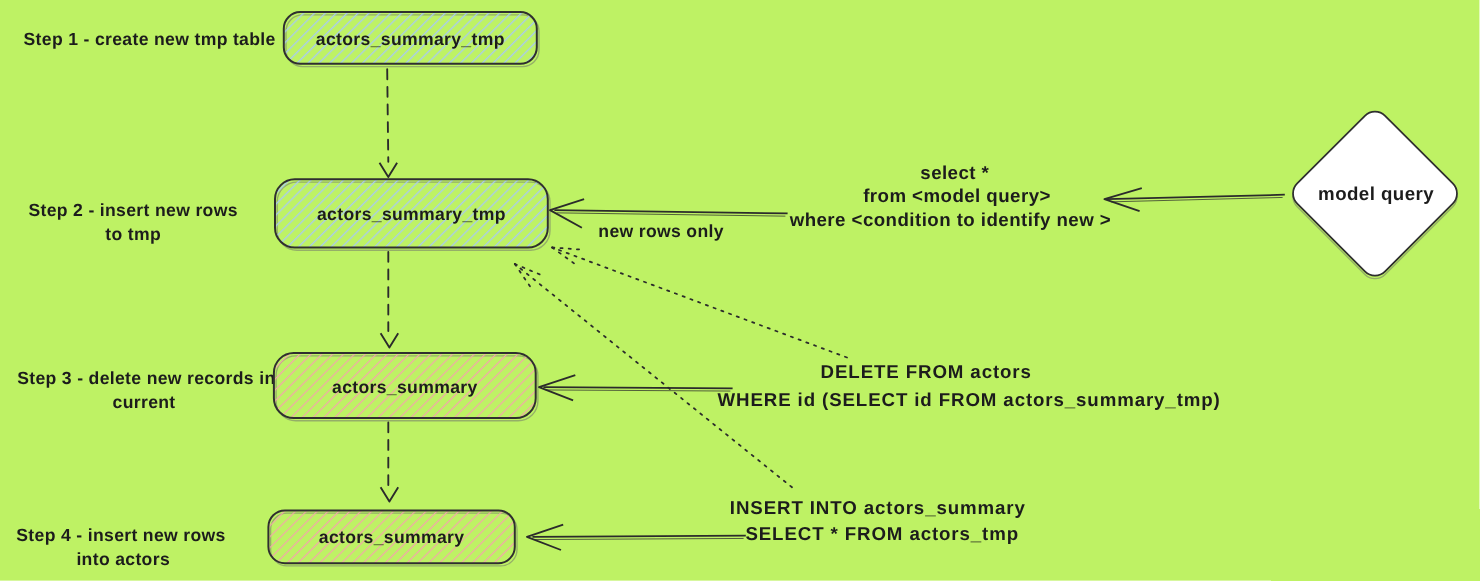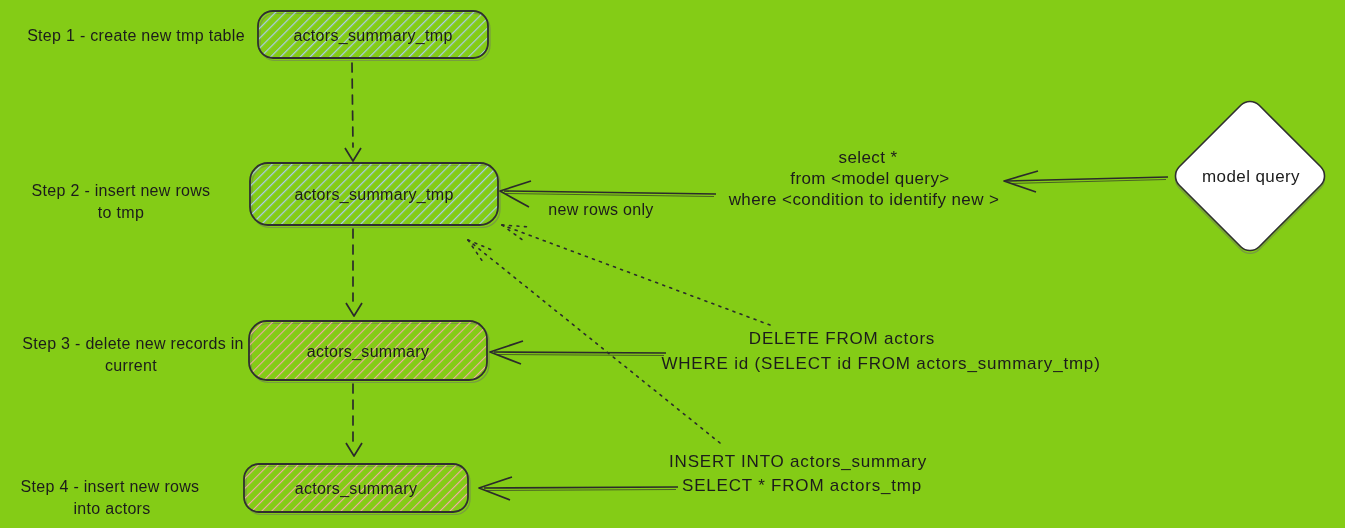--- a/index.html
+++ b/index.html
@@ -1,16 +1,16 @@
 <!DOCTYPE html>
 <html><head>
 <meta charset="utf-8">
 <style>
   html,body{margin:0;padding:0;background:#ffffff;}
-  .canvas-wrap{position:relative;width:1345px;height:528px;background:#84cc16;overflow:hidden;}
+  .canvas-wrap{position:relative;width:1345px;height:528px;background:#bef264;overflow:hidden;font-weight:bold;}
   text{font-family:"Liberation Sans",sans-serif;fill:#1c1c1c;}
   .s16{font-size:16px;letter-spacing:0.3px;}
   .s17{font-size:17px;letter-spacing:0.4px;}
   .sql{font-size:17px;letter-spacing:0.8px;}
   .node-border{stroke:#2f2f2f;stroke-width:1.8;}
   .node-shadow{stroke:#6b6b6b;stroke-width:1.2;fill:none;opacity:0.5;}
   .ink{stroke:#2b2b2b;fill:none;}
   .dash{stroke-dasharray:9 7;stroke-width:1.7;stroke-linecap:round;}
   .dot{stroke-dasharray:2 5.5;stroke-width:1.6;stroke-linecap:round;}
   .arrowline{stroke-width:1.6;}

